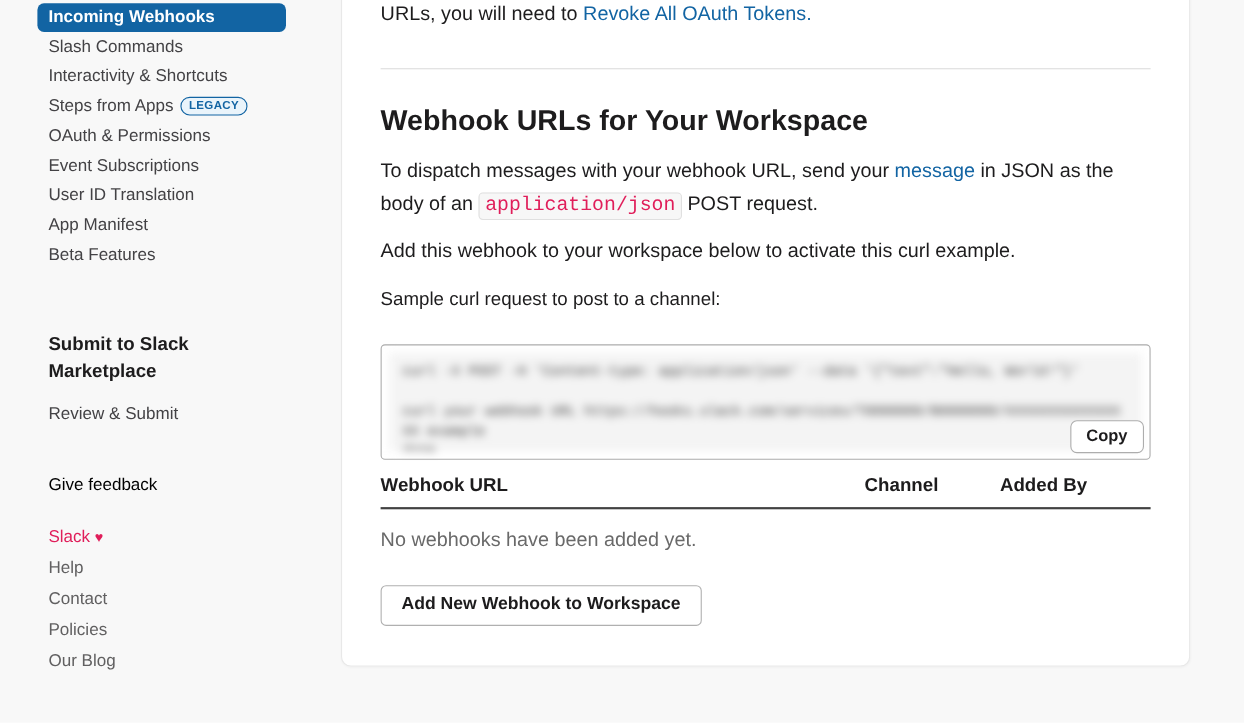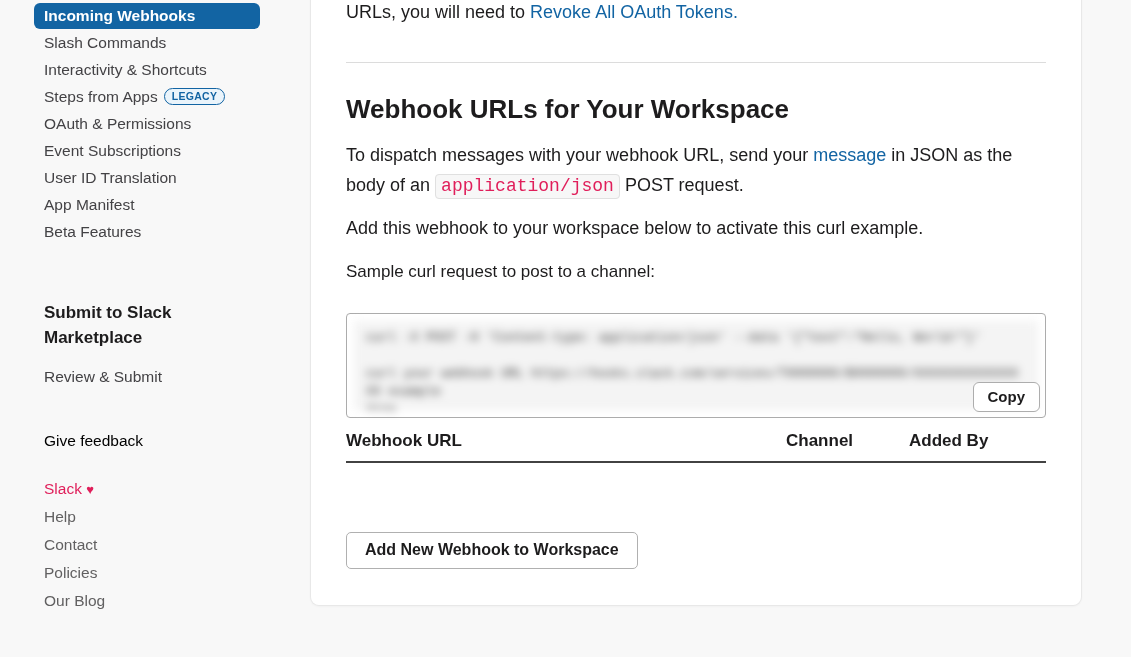--- a/index.html
+++ b/index.html
@@ -149,17 +149,18 @@
       <button class="copy-btn">Copy</button>
     </div>
 
     <div class="table-head">
       <span>Webhook URL</span>
       <span class="th-channel">Channel</span>
       <span class="th-added">Added By</span>
     </div>
     <div class="table-rule"></div>
 
+    <div class="empty-row">No webhooks have been added yet.</div>
 
     <button class="add-btn">Add New Webhook to Workspace</button>
 
   </div>
 </div>
 
 </body></html>

